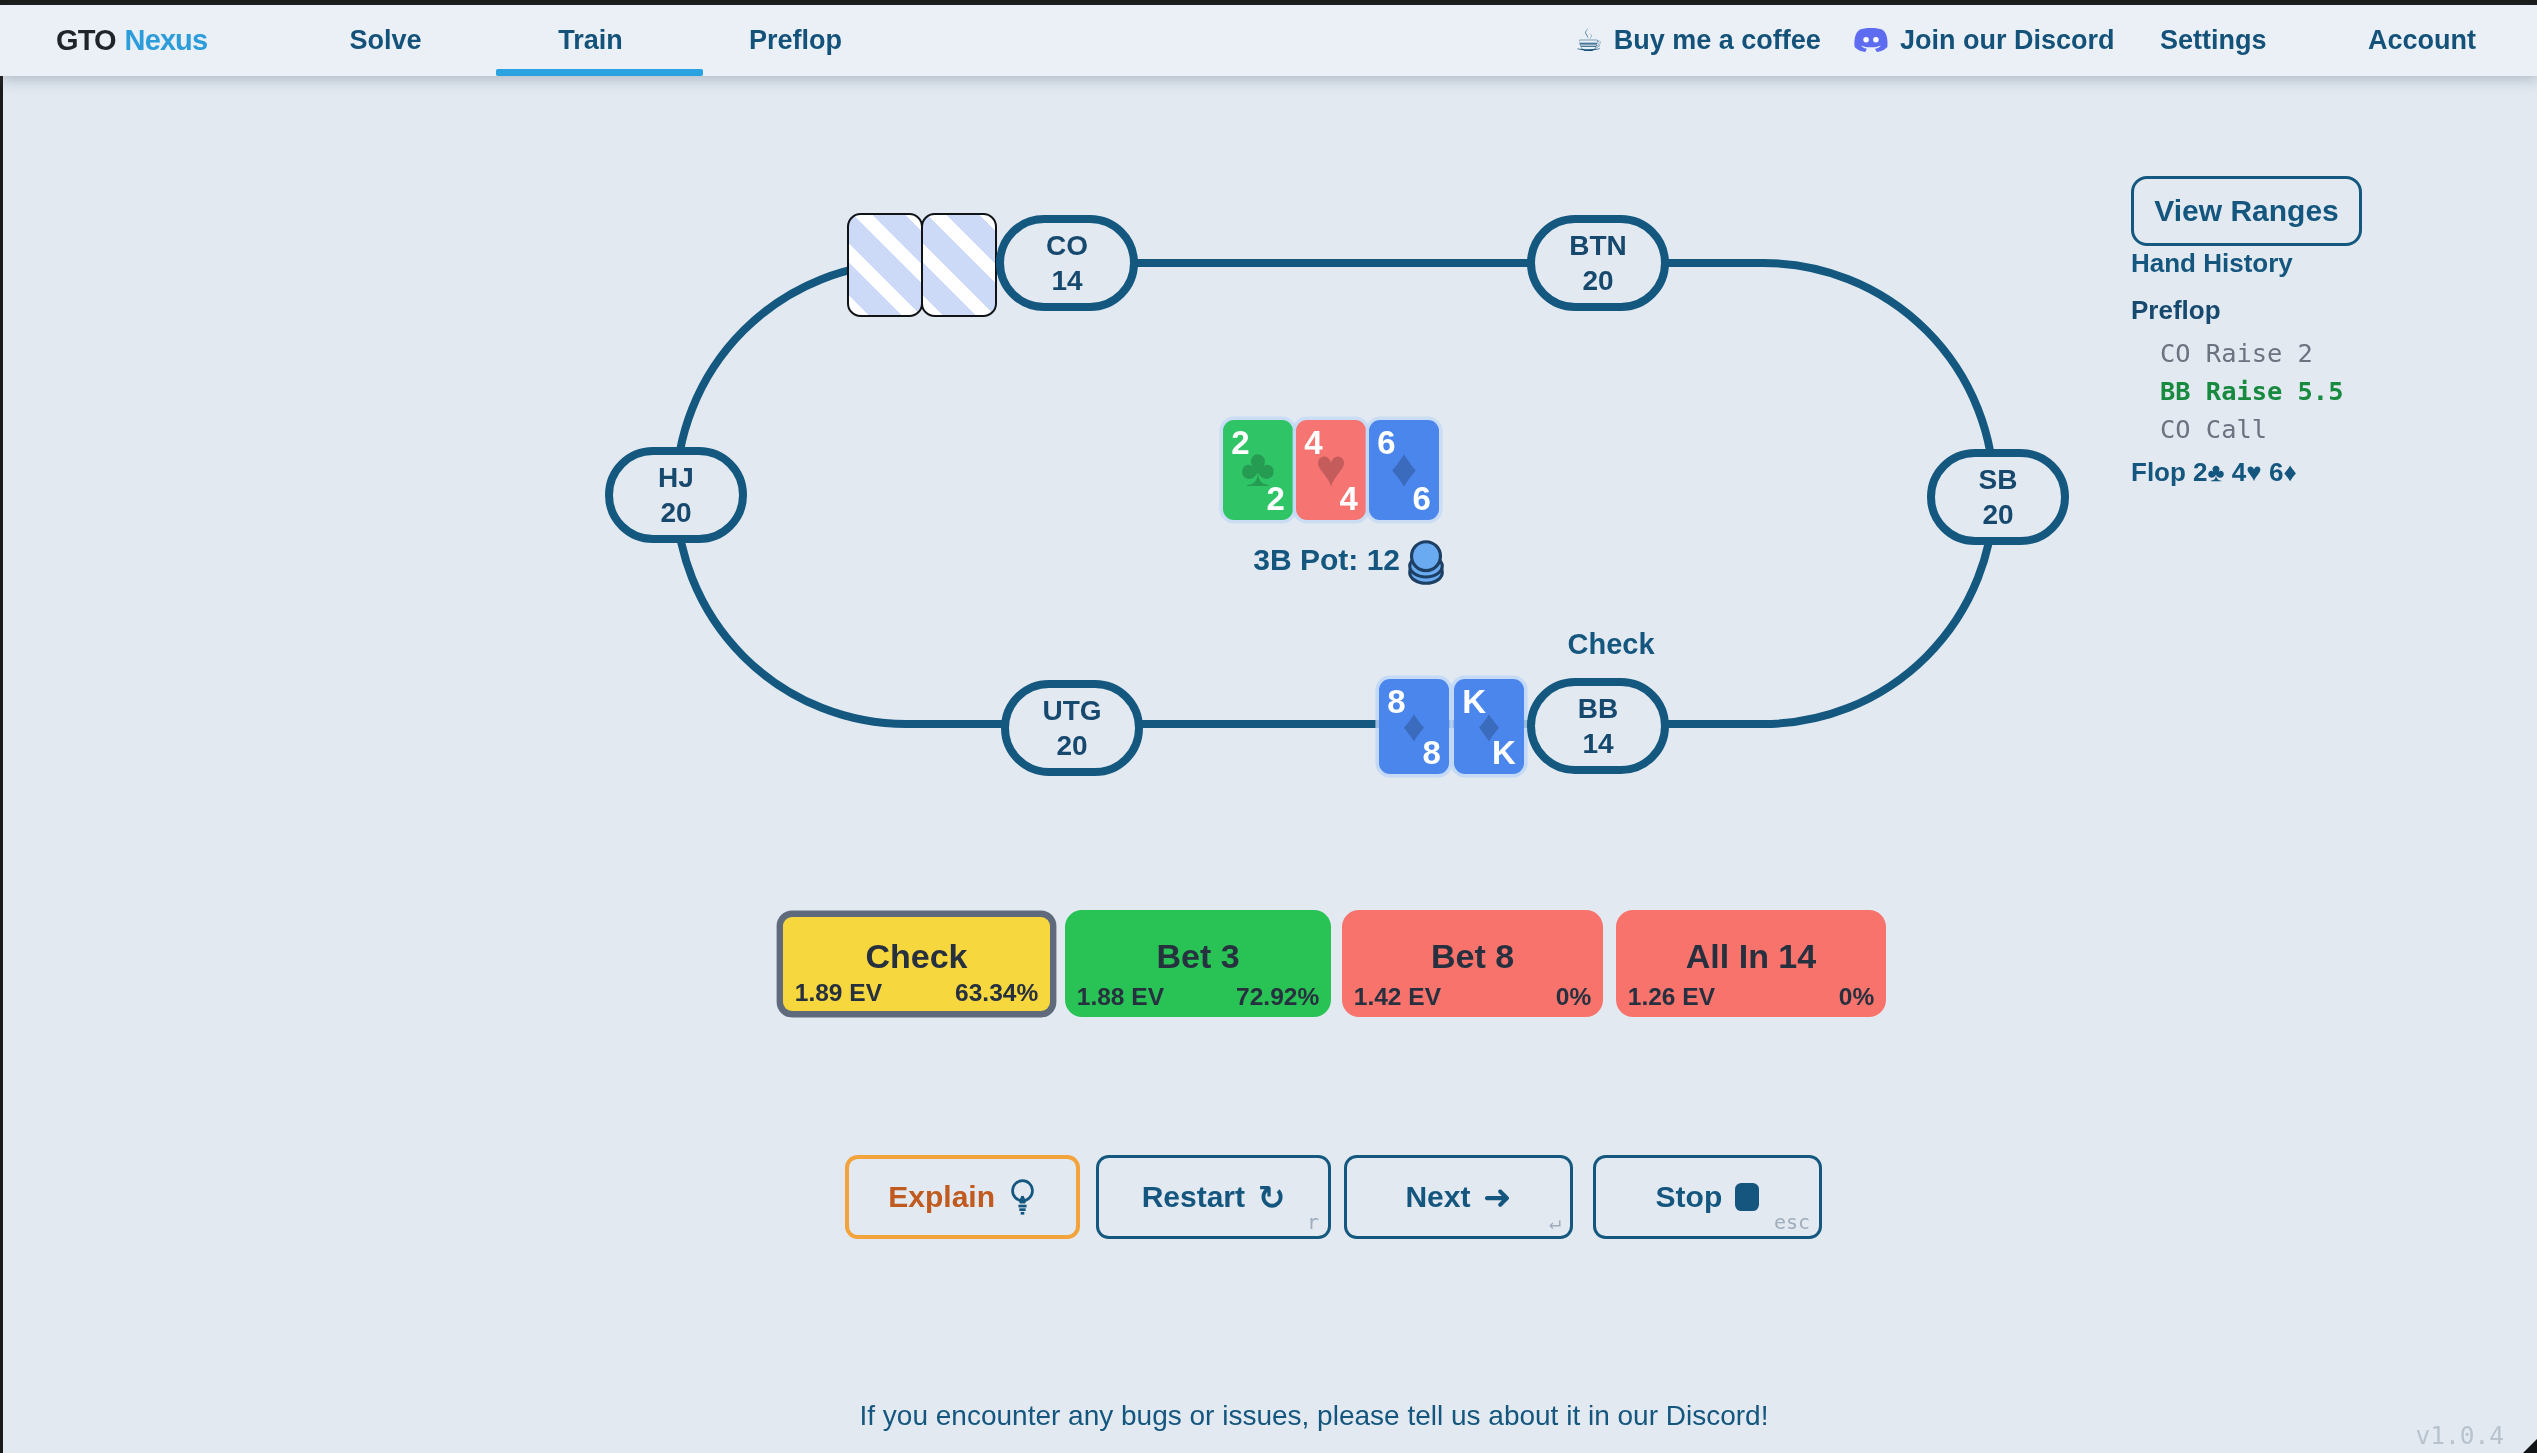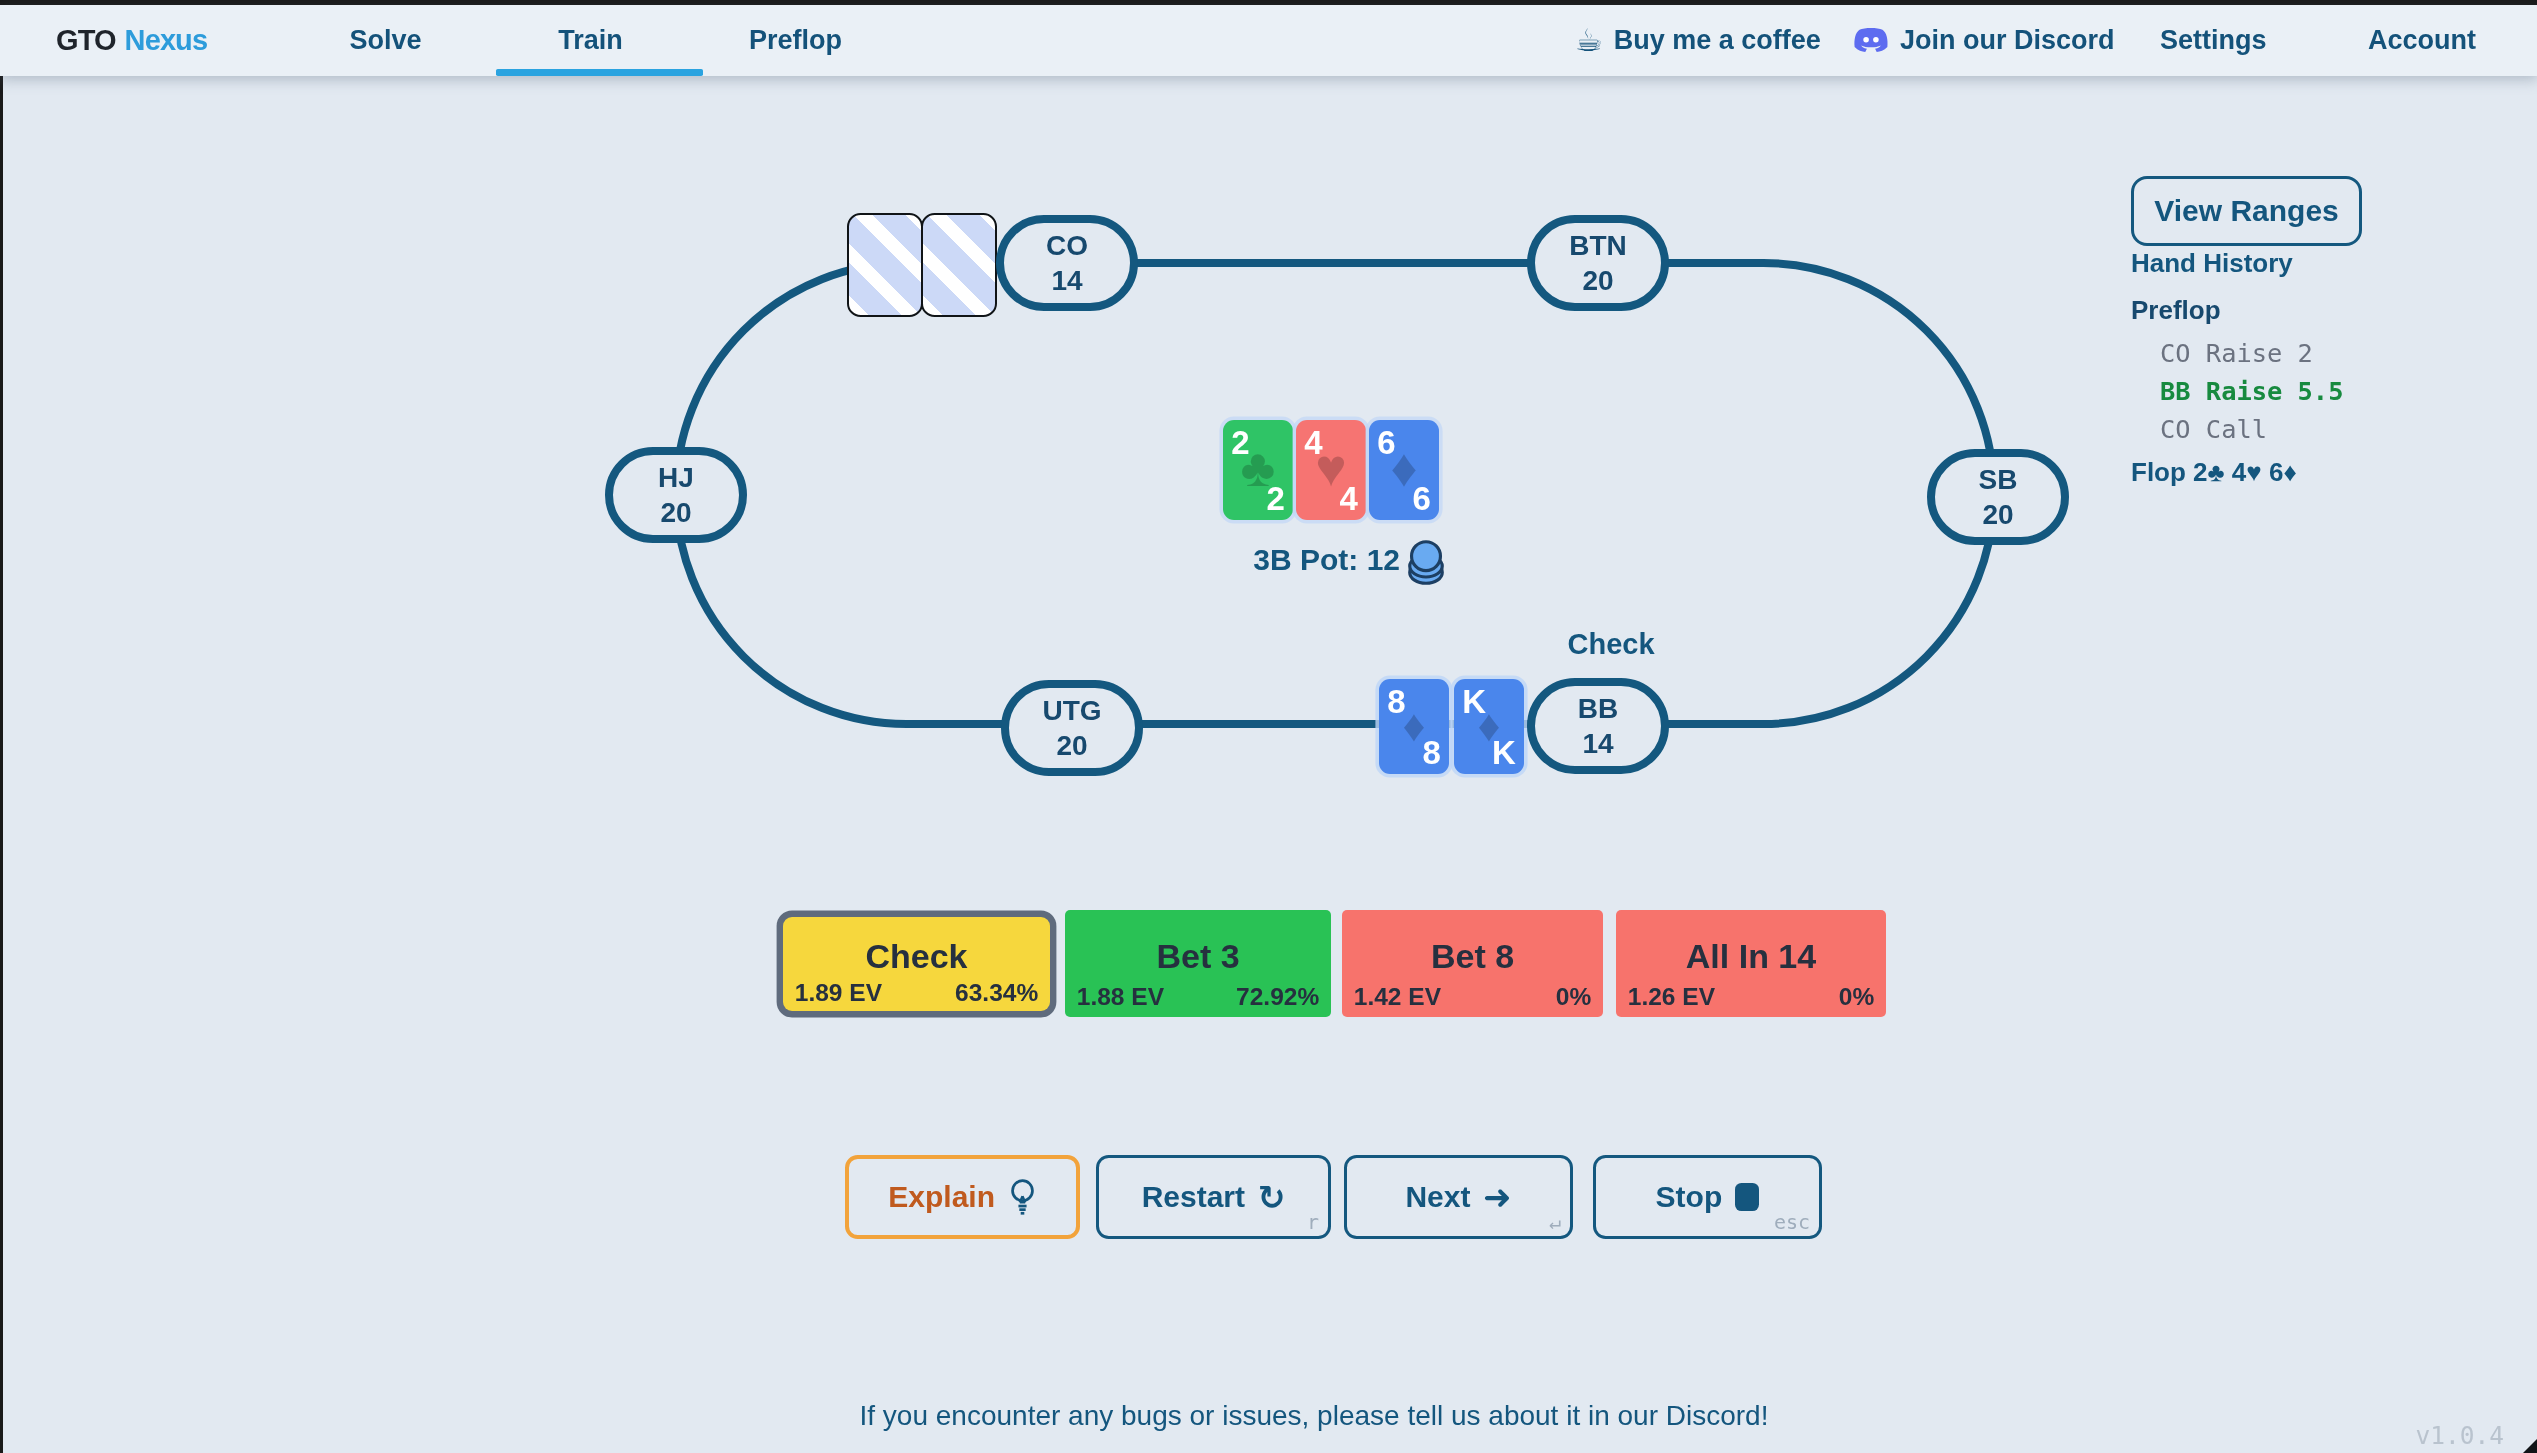--- a/index.html
+++ b/index.html
@@ -61,21 +61,21 @@
   .hero-card .suit{font-size:45px;}
   .facedown{width:72px;height:100px;border:2.7px solid #101417;border-radius:13.6px;
     background:repeating-linear-gradient(45deg,#ffffff 0px,#ffffff 13.6px,#ccd9f7 13.6px,#ccd9f7 37px);
     z-index:8;}
 
   .pot-row{left:1219px;top:535px;width:263px;display:flex;align-items:center;justify-content:center;gap:3.6px;z-index:9;}
   .pot-text{font-size:30px;font-weight:700;color:#14567e;}
   .chip-svg{width:44px;height:47px;margin-top:3.6px;}
 
   
-  .action-btn{top:910px;height:107px;border-radius:5px;z-index:20;
+  .action-btn{top:910px;height:107px;border-radius:17px;z-index:20;
     box-sizing:border-box;cursor:pointer;}
   .action-btn .title{position:absolute;left:0;right:0;top:27px;text-align:center;
     font-size:34px;font-weight:700;color:#26303f;}
   .action-btn .ev{position:absolute;left:11.8px;bottom:6.4px;font-size:24.5px;font-weight:700;color:#26303f;}
   .action-btn .freq{position:absolute;right:11.8px;bottom:6.4px;font-size:24.5px;font-weight:700;color:#26303f;}
   .act-check{left:783px;top:917px;height:94px;width:267px;background:#f6d73d;
     box-shadow:0 0 0 6.4px #5f6b7d;border-radius:9px;}
   .act-check .title{top:20px;}
   .act-check .ev{bottom:3.6px;text-align:center;}
   .act-check .freq{bottom:3.6px;}

